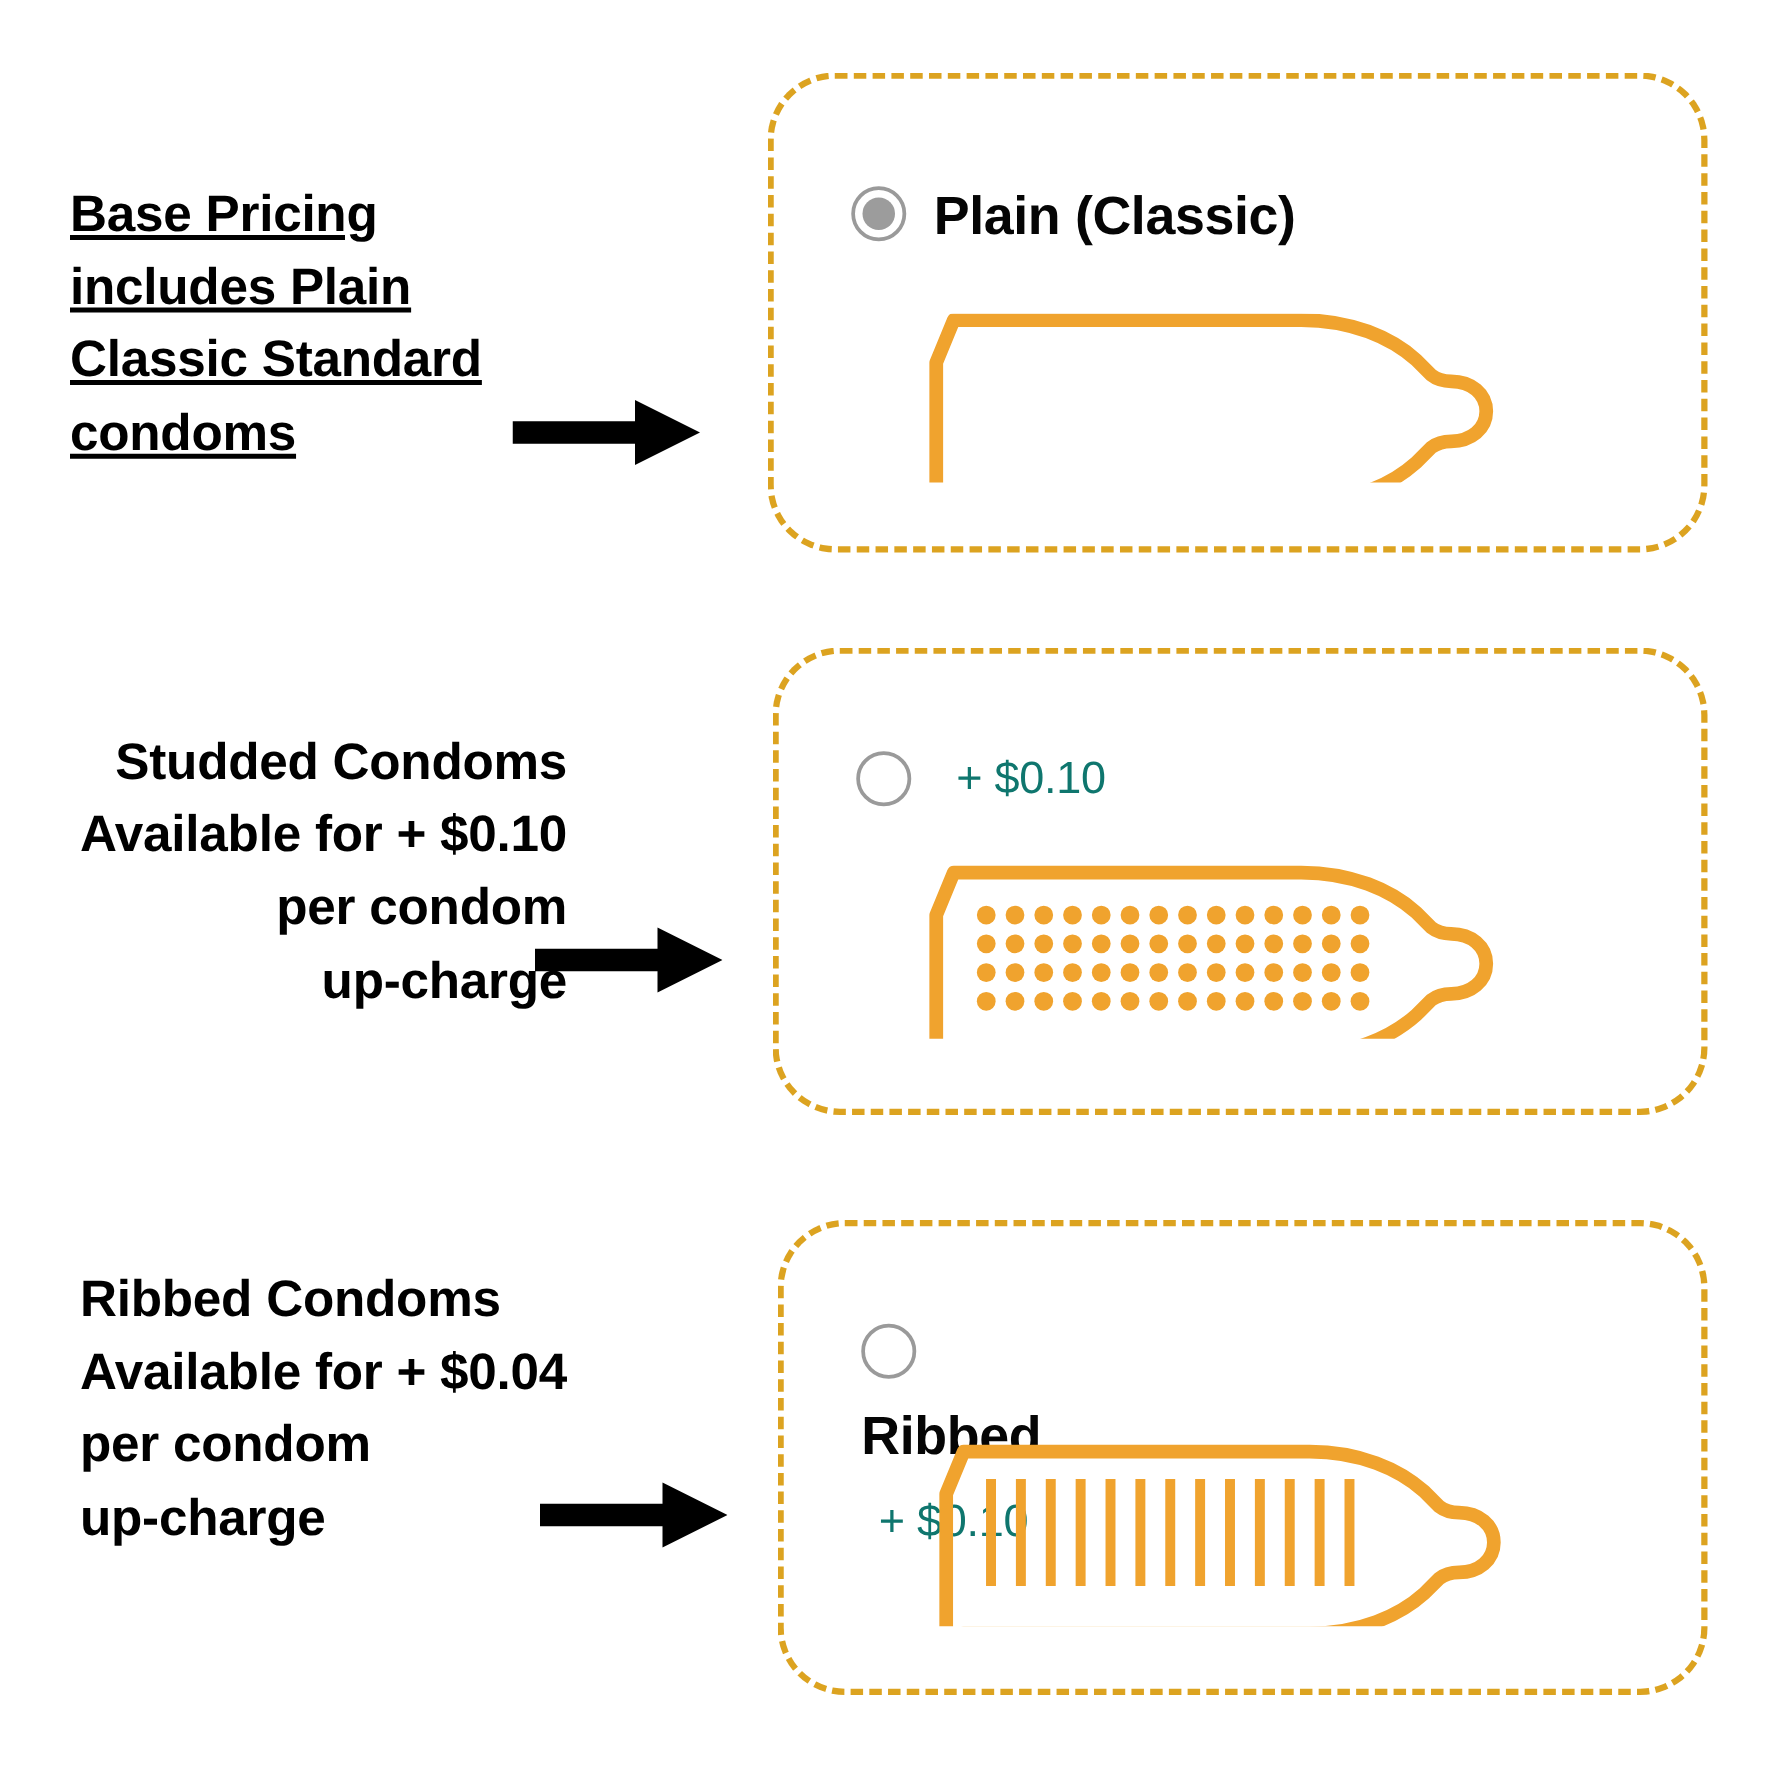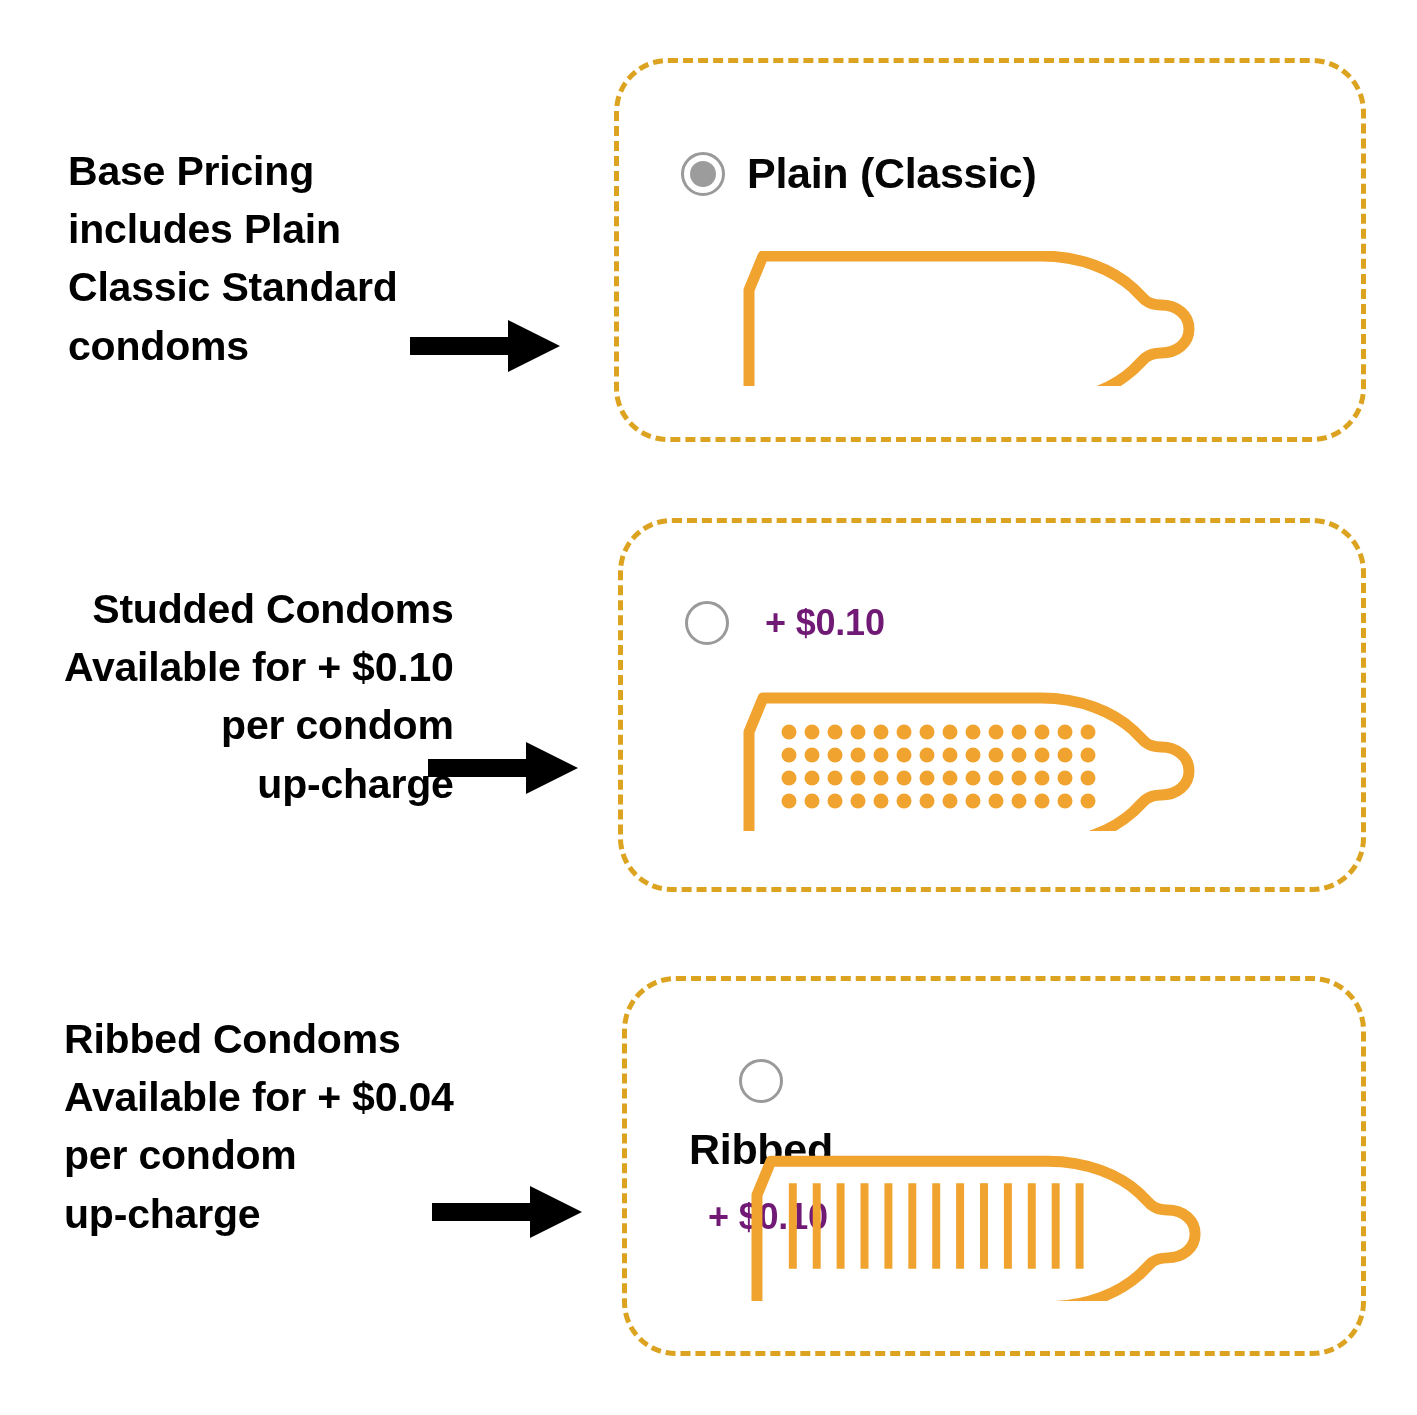--- a/index.html
+++ b/index.html
@@ -23,21 +23,21 @@
   
   .desc {
     position: absolute;
     color: #000000;
     font-weight: bold;
     font-size: 41px;
     line-height: 1.42;
     letter-spacing: -0.2px;
     white-space: pre-line;
   }
-  .desc-1 { left: 68px; top: 142px; }
+  .desc-1 { left: 56px; top: 142px; text-decoration: underline; }
   .desc-2 { left: 64px; top: 580px; text-align: right; }
   .desc-3 { left: 64px; top: 1010px; }
 
   
   .arrow {
     position: absolute;
     width: 150px;
     height: 60px;
   }
   .arrow-1 { left: 410px; top: 316px; }
@@ -53,21 +53,21 @@
     background: #ffffff;
   }
   .card-1 { left: 614px; top: 58px;   width: 752px; height: 384px; }
   .card-2 { left: 618px; top: 518px;  width: 748px; height: 374px; }
   .card-3 { left: 622px; top: 976px;  width: 744px; height: 380px; }
 
   
   .option-row {
     position: absolute;
     display: flex;
-    align-items: center;
+    align-items: flex-start;
     gap: 22px;
   }
   .row-1 { left: 62px; top: 86px; }
   .row-2 { left: 62px; top: 78px; }
   .row-3 { left: 62px; top: 78px; flex-direction: column; }
 
   .radio {
     width: 44px;
     height: 44px;
     border-radius: 50%;
@@ -89,22 +89,22 @@
 
   .option-label {
     font-size: 43px;
     font-weight: bold;
     color: #050505;
     letter-spacing: -0.3px;
     white-space: nowrap;
   }
   .option-price {
     font-size: 36px;
-    font-weight: bold;
-    color: #701a75;
+    font-weight: normal;
+    color: #0f766e;
     letter-spacing: -0.2px;
     margin-left: 14px;
     white-space: nowrap;
   }
 
   
   .condom {
     position: absolute;
   }
   .art-1 { left: 122px; top: 188px; width: 470px; height: 135px; }

